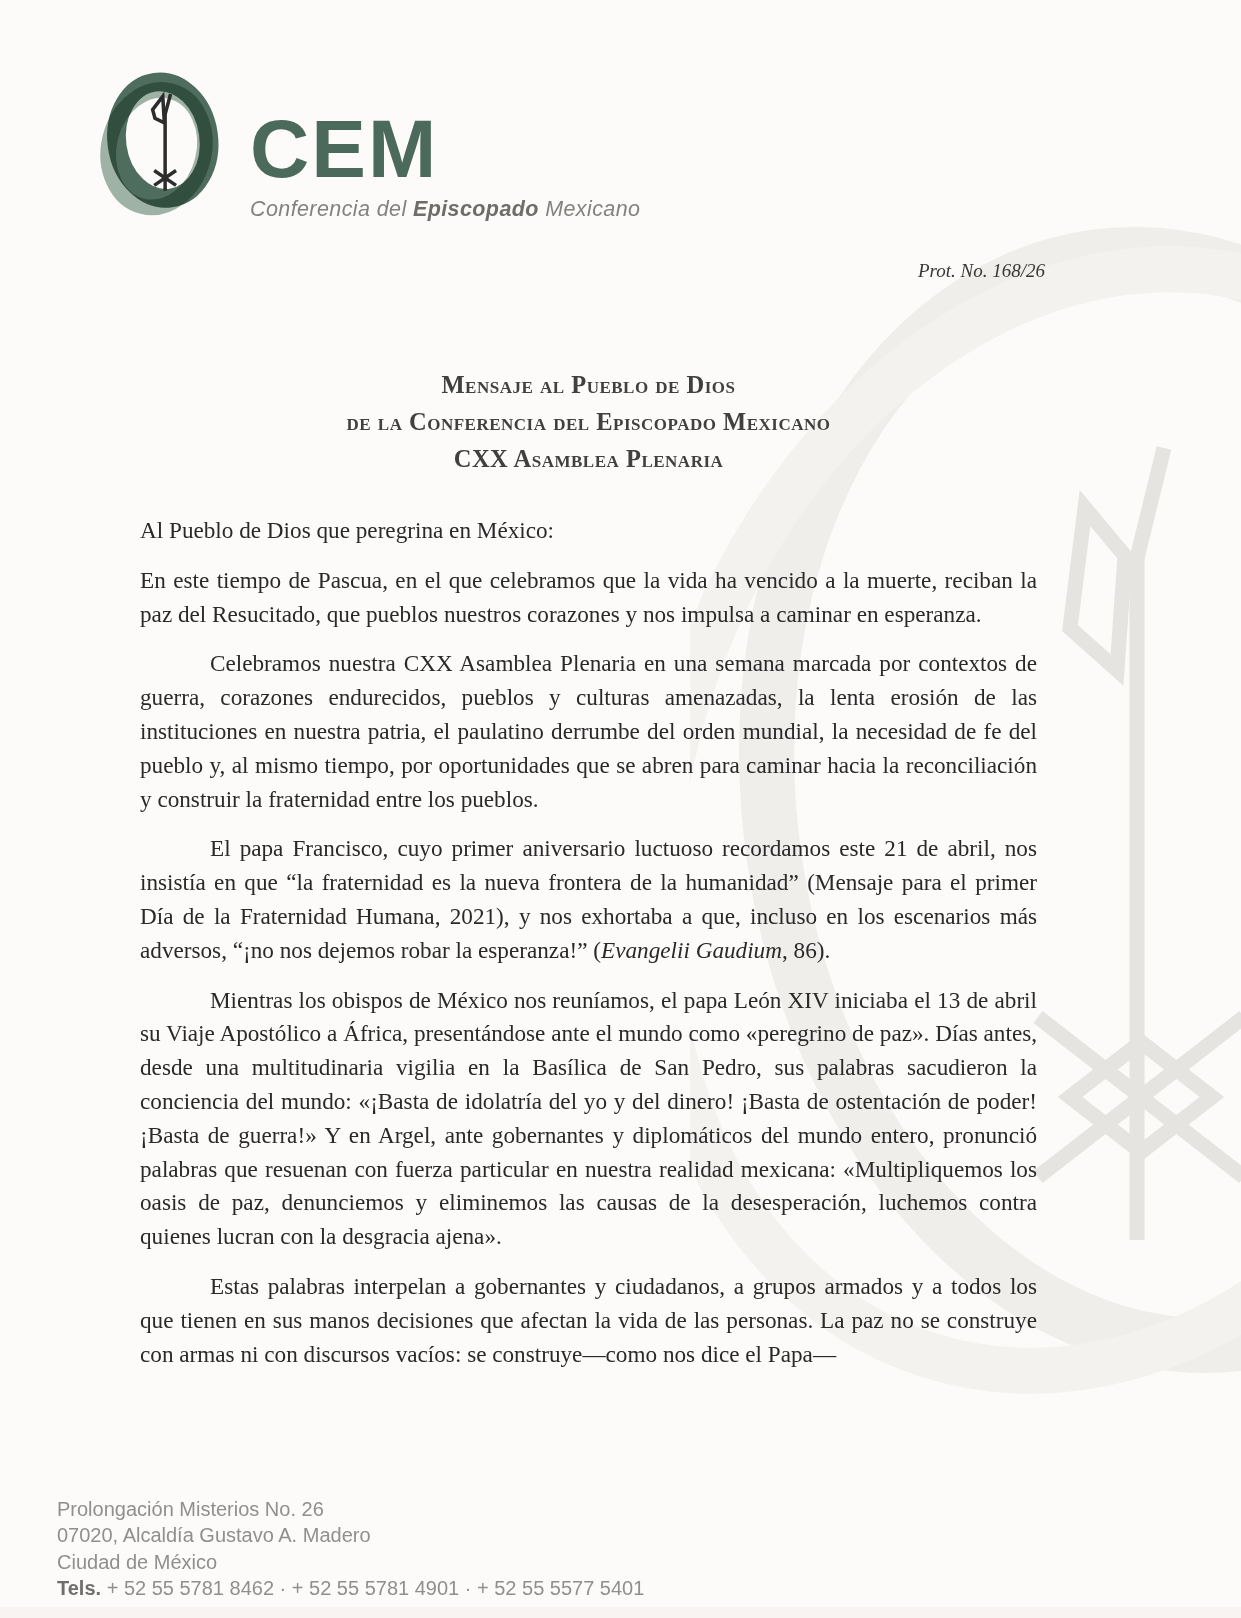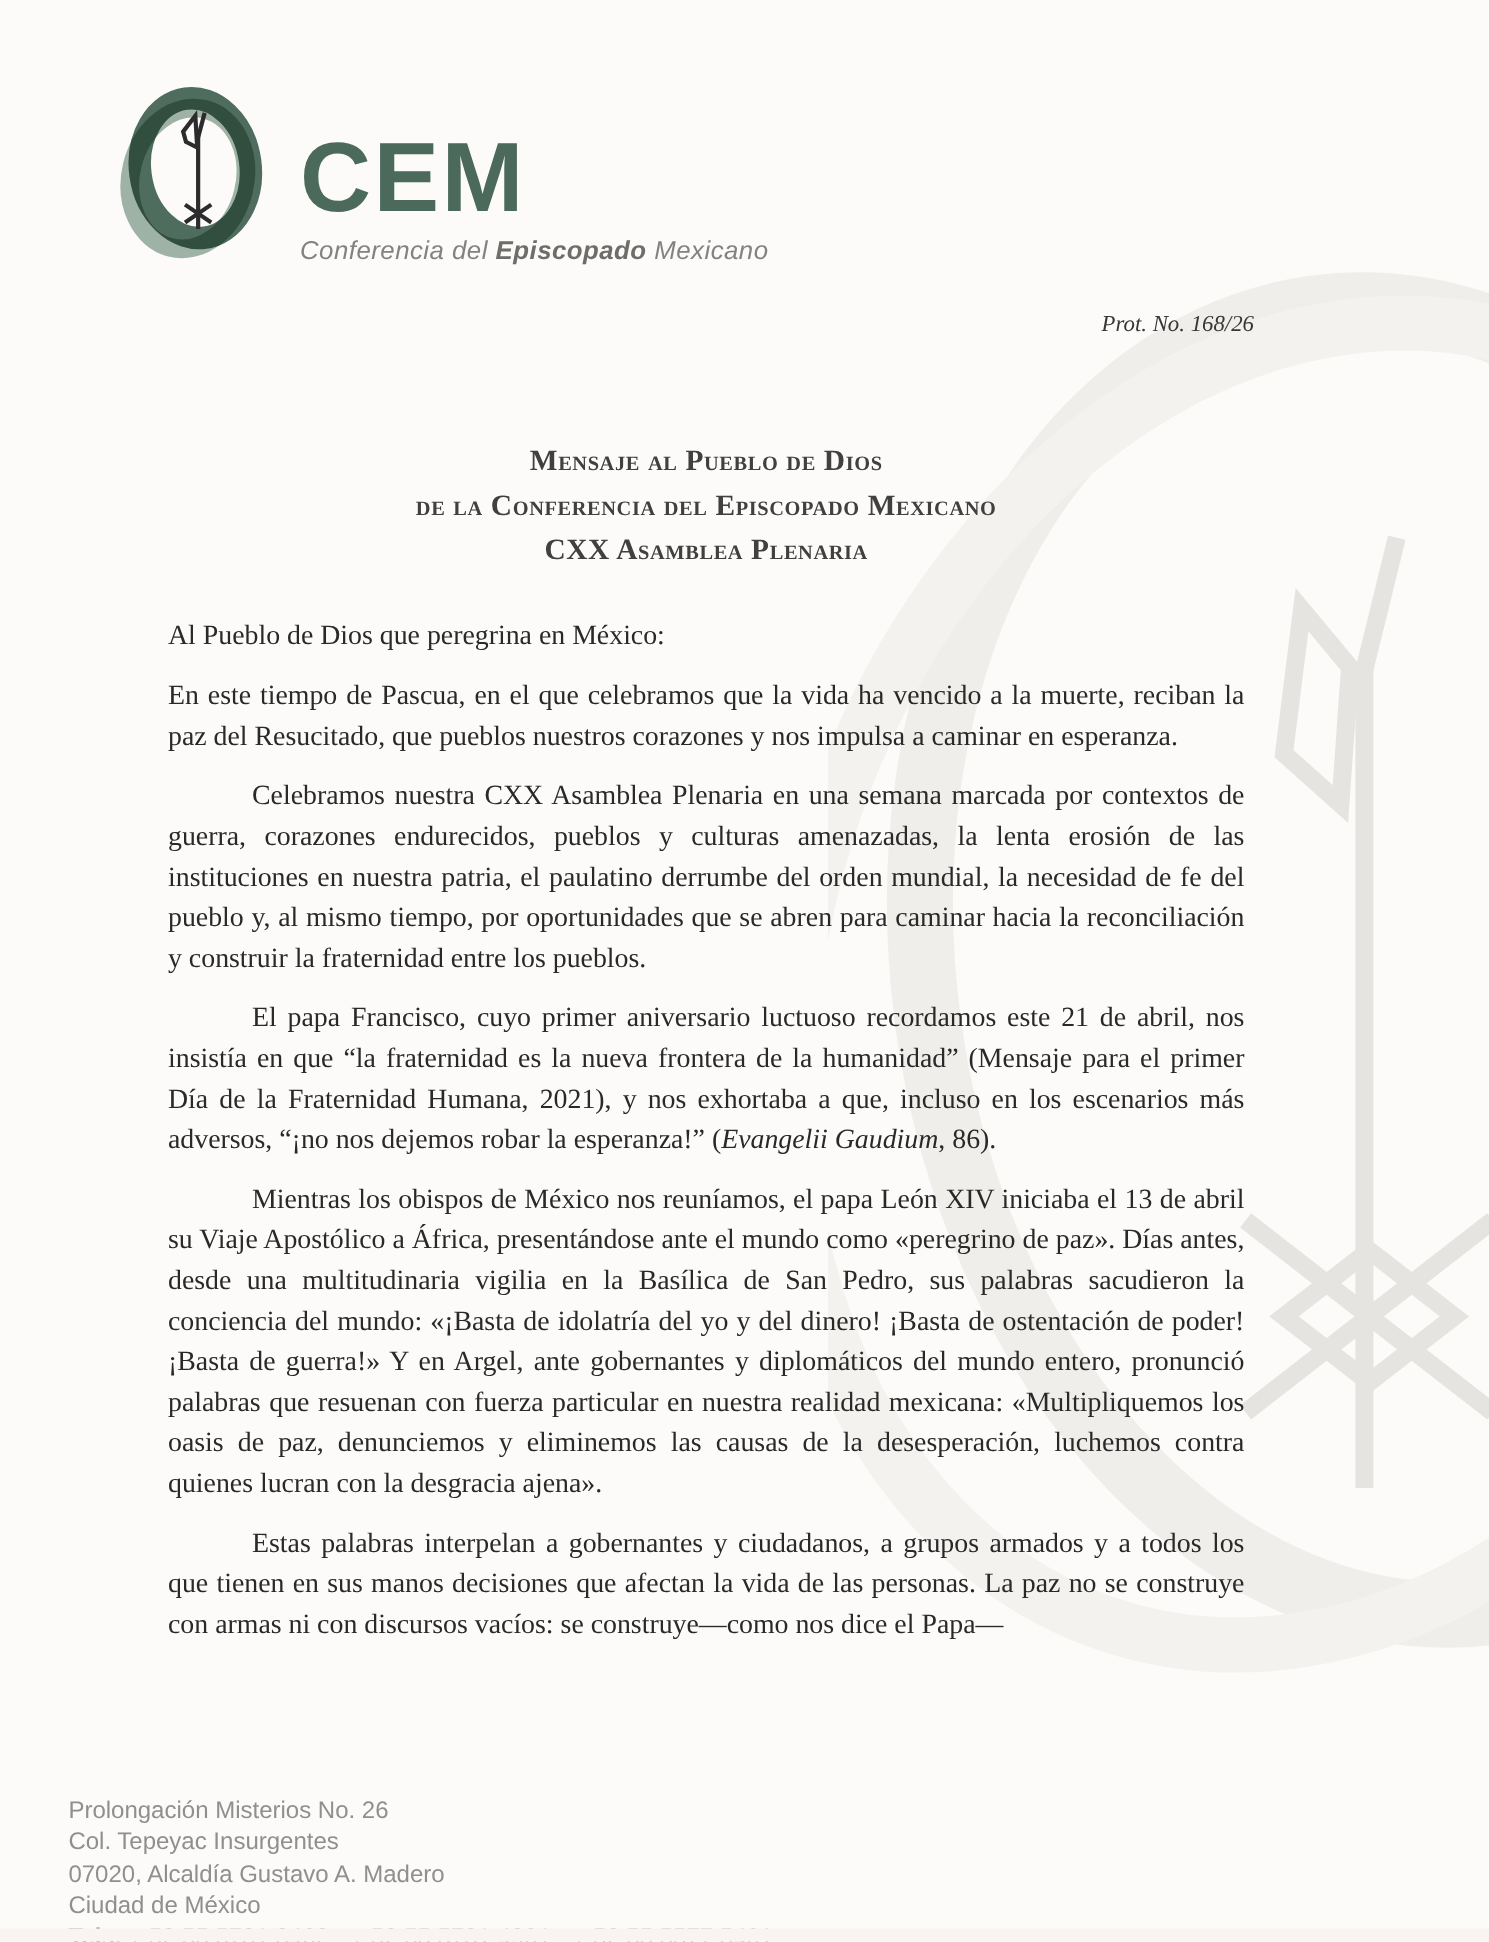--- a/index.html
+++ b/index.html
@@ -131,21 +131,20 @@
     <p><span>En este tiempo de Pascua, en el que celebramos que la vida ha vencido a la muerte, reciban la paz del Resucitado, que pueblos nuestros corazones y nos impulsa a caminar en esperanza.</span></p>
     <p class="indent"><span>Celebramos nuestra CXX Asamblea Plenaria en una semana marcada por contextos de guerra, corazones endurecidos, pueblos y culturas amenazadas, la lenta erosión de las instituciones en nuestra patria, el paulatino derrumbe del orden mundial, la necesidad de fe del pueblo y, al mismo tiempo, por oportunidades que se abren para caminar hacia la reconciliación y construir la fraternidad entre los pueblos.</span></p>
     <p class="indent"><span>El papa Francisco, cuyo primer aniversario luctuoso recordamos este 21 de abril, nos insistía en que “la fraternidad es la nueva frontera de la humanidad” (Mensaje para el primer Día de la Fraternidad Humana, 2021), y nos exhortaba a que, incluso en los escenarios más adversos, “¡no nos dejemos robar la esperanza!” (</span><span class="it">Evangelii Gaudium</span><span>, 86).</span></p>
     <p class="indent"><span>Mientras los obispos de México nos reuníamos, el papa León XIV iniciaba el 13 de abril su Viaje Apostólico a África, presentándose ante el mundo como «peregrino de paz». Días antes, desde una multitudinaria vigilia en la Basílica de San Pedro, sus palabras sacudieron la conciencia del mundo: «¡Basta de idolatría del yo y del dinero! ¡Basta de ostentación de poder! ¡Basta de guerra!» Y en Argel, ante gobernantes y diplomáticos del mundo entero, pronunció palabras que resuenan con fuerza particular en nuestra realidad mexicana: «Multipliquemos los oasis de paz, denunciemos y eliminemos las causas de la desesperación, luchemos contra quienes lucran con la desgracia ajena».</span></p>
     <p class="indent"><span>Estas palabras interpelan a gobernantes y ciudadanos, a grupos armados y a todos los que tienen en sus manos decisiones que afectan la vida de las personas. La paz no se construye con armas ni con discursos vacíos: se construye—como nos dice el Papa—</span></p>
   </div>
 
 <div class="footer">
   <div id="address-lines">
       <div>Prolongación Misterios No. 26</div>
-      <div>Col. Tepeyac Insurgentes</div>
       <div>07020, Alcaldía Gustavo A. Madero</div>
       <div>Ciudad de México</div>
     </div>
   <div class="tels"><b>Tels.</b><span> + 52 55 5781 8462 · + 52 55 5781 4901 · + 52 55 5577 5401</span></div>
   <div class="website">www.cem.org.mx</div>
 </div>
 
 <div class="bottom-band"></div>
 
 </body></html>

